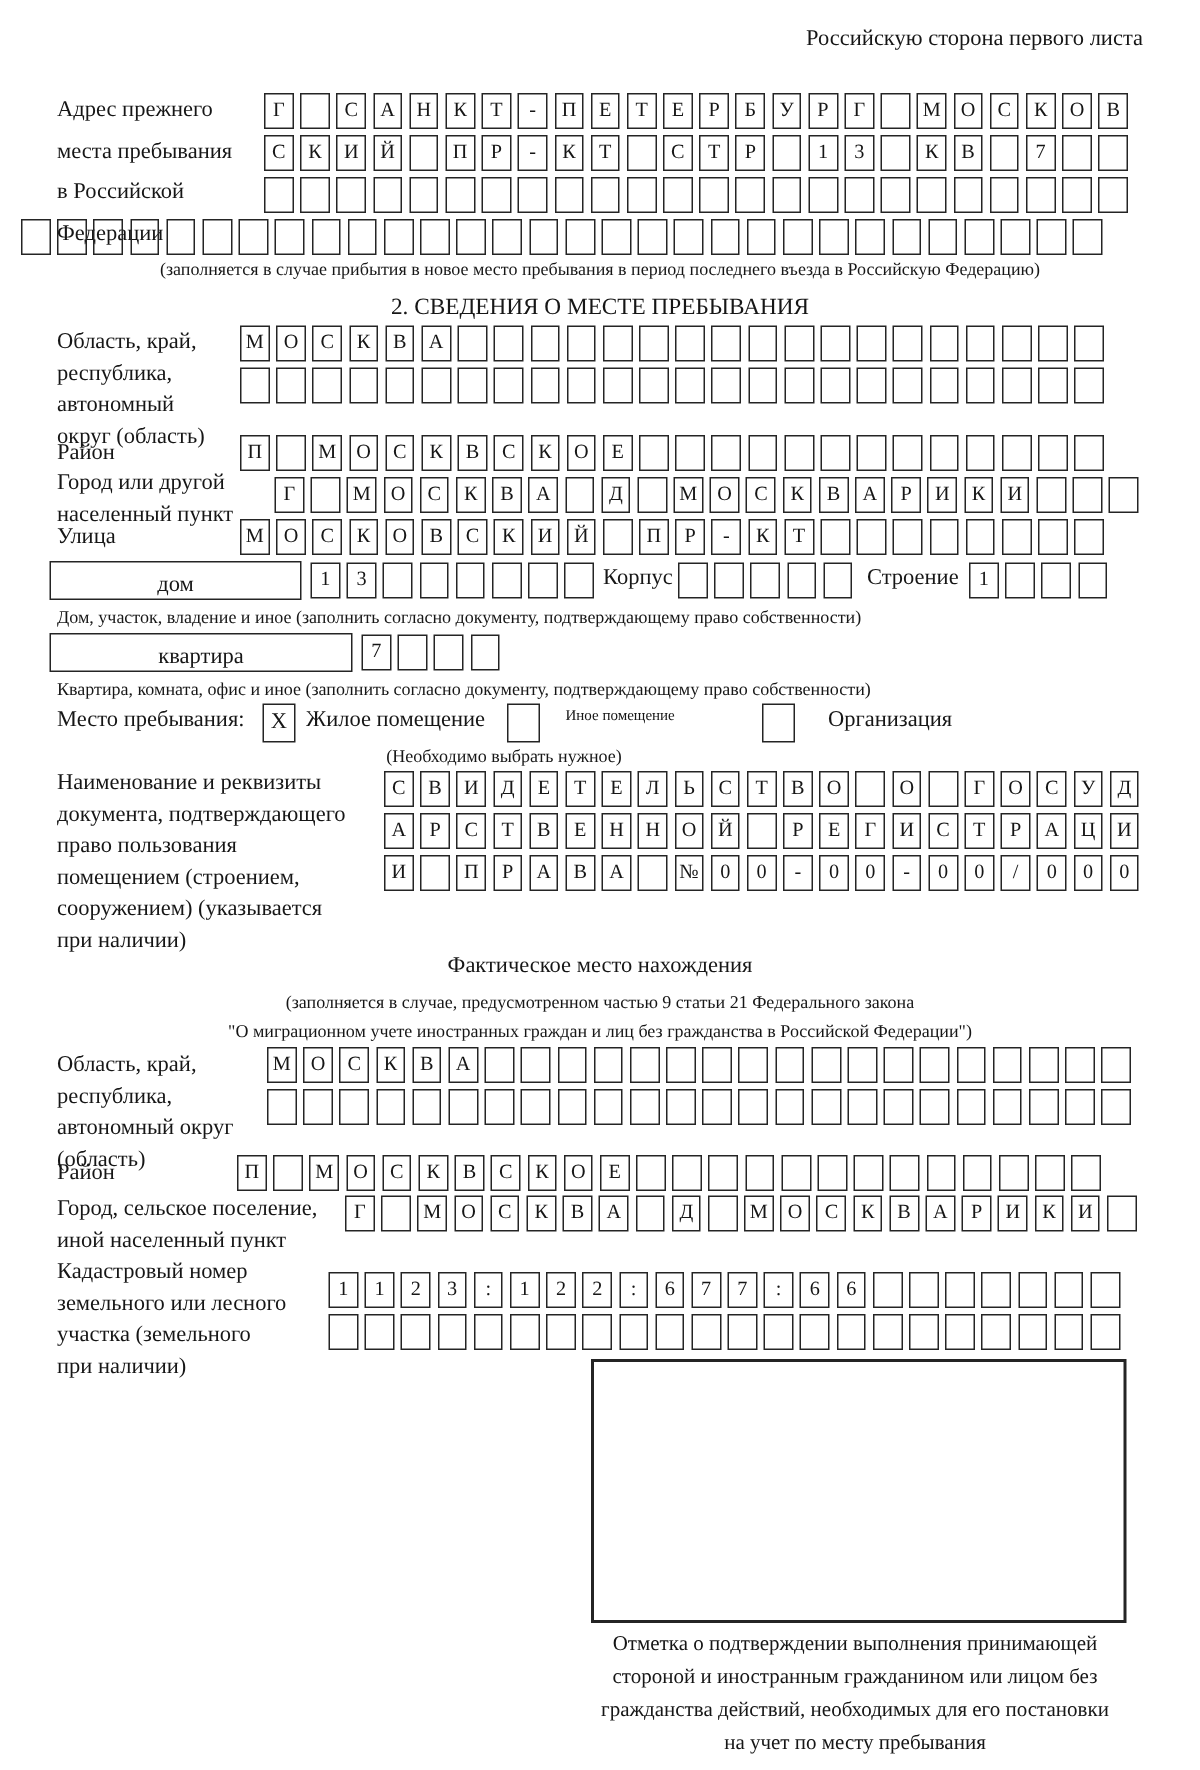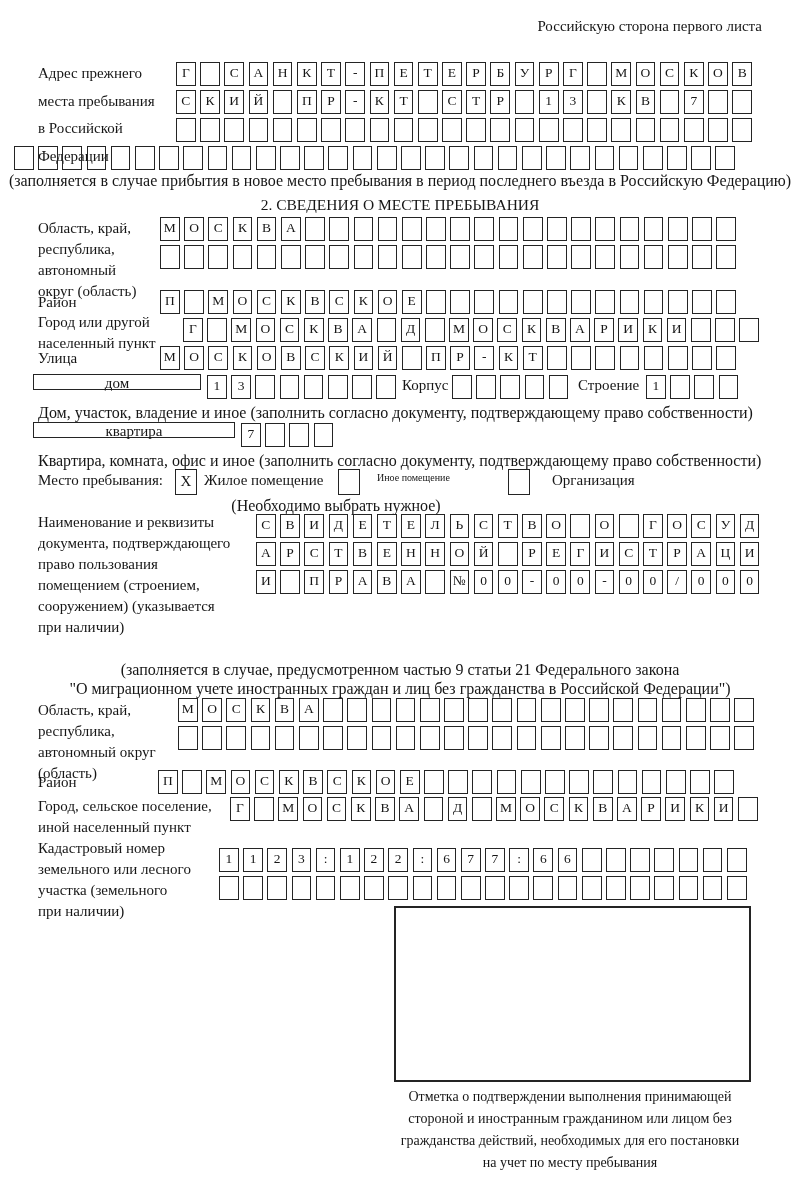--- a/index.html
+++ b/index.html
@@ -5,25 +5,25 @@
   html,body{margin:0;padding:0;background:#fff;}
   .page{position:relative;width:800px;height:1180px;background:#fff;
         font-family:"Liberation Serif","DejaVu Serif",serif;color:#161616;overflow:hidden;}
   .abs{position:absolute;}
   .lbl{font-size:15px;line-height:21.5px;white-space:pre-line;}
   .lh27{line-height:27.5px;}
   .lh21{line-height:21px;}
   .cells{display:flex;gap:4.5px;}
   .cell{box-sizing:border-box;flex:0 0 auto;width:19.7px;height:24px;border:1.7px solid #242424;
         font-size:13.5px;line-height:20px;text-align:center;overflow:hidden;}
-  .wide-box{box-sizing:border-box;border:1.7px solid #242424;height:16px;
-        display:flex;align-items:flex-start;justify-content:center;font-size:15px;}
+  .wide-box{box-sizing:border-box;border:1.7px solid #242424;height:26px;
+        display:flex;align-items:flex-end;justify-content:center;font-size:15px;}
   .chk{box-sizing:border-box;display:inline-block;width:22px;height:26px;border:1.7px solid #242424;
         text-align:center;font-size:15px;line-height:23px;}
-  .cap{font-size:16px;}
+  .cap{font-size:12px;}
   .center{left:0;width:800px;text-align:center;}
   .h{font-weight:normal;font-size:15.5px;}
   .pre{white-space:pre-line;}
   .stamp-box{box-sizing:border-box;border:2px solid #242424;background:#fff;}
 </style>
 </head>
 <body>
 
 <div class="page">
 
@@ -408,20 +408,21 @@
       <span class="cell">0</span>
       <span class="cell">-</span>
       <span class="cell">0</span>
       <span class="cell">0</span>
       <span class="cell">/</span>
       <span class="cell">0</span>
       <span class="cell">0</span>
       <span class="cell">0</span>
     </div>
 
+  <div class="abs h center" style="top:636px;font-size:15px;">Фактическое место нахождения</div>
   <div class="abs cap center" style="top:661px;">(заполняется в случае, предусмотренном частью 9 статьи 21 Федерального закона</div>
   <div class="abs cap center" style="top:680px;">"О миграционном учете иностранных граждан и лиц без гражданства в Российской Федерации")</div>
 
   <div class="abs lbl lh21" style="left:38px;top:700px;width:150px;">Область, край,
 республика,
 автономный округ
 (область)</div>
   <div class="abs cells" style="left:178px;top:698px;">
       <span class="cell">М</span>
       <span class="cell">О</span>

